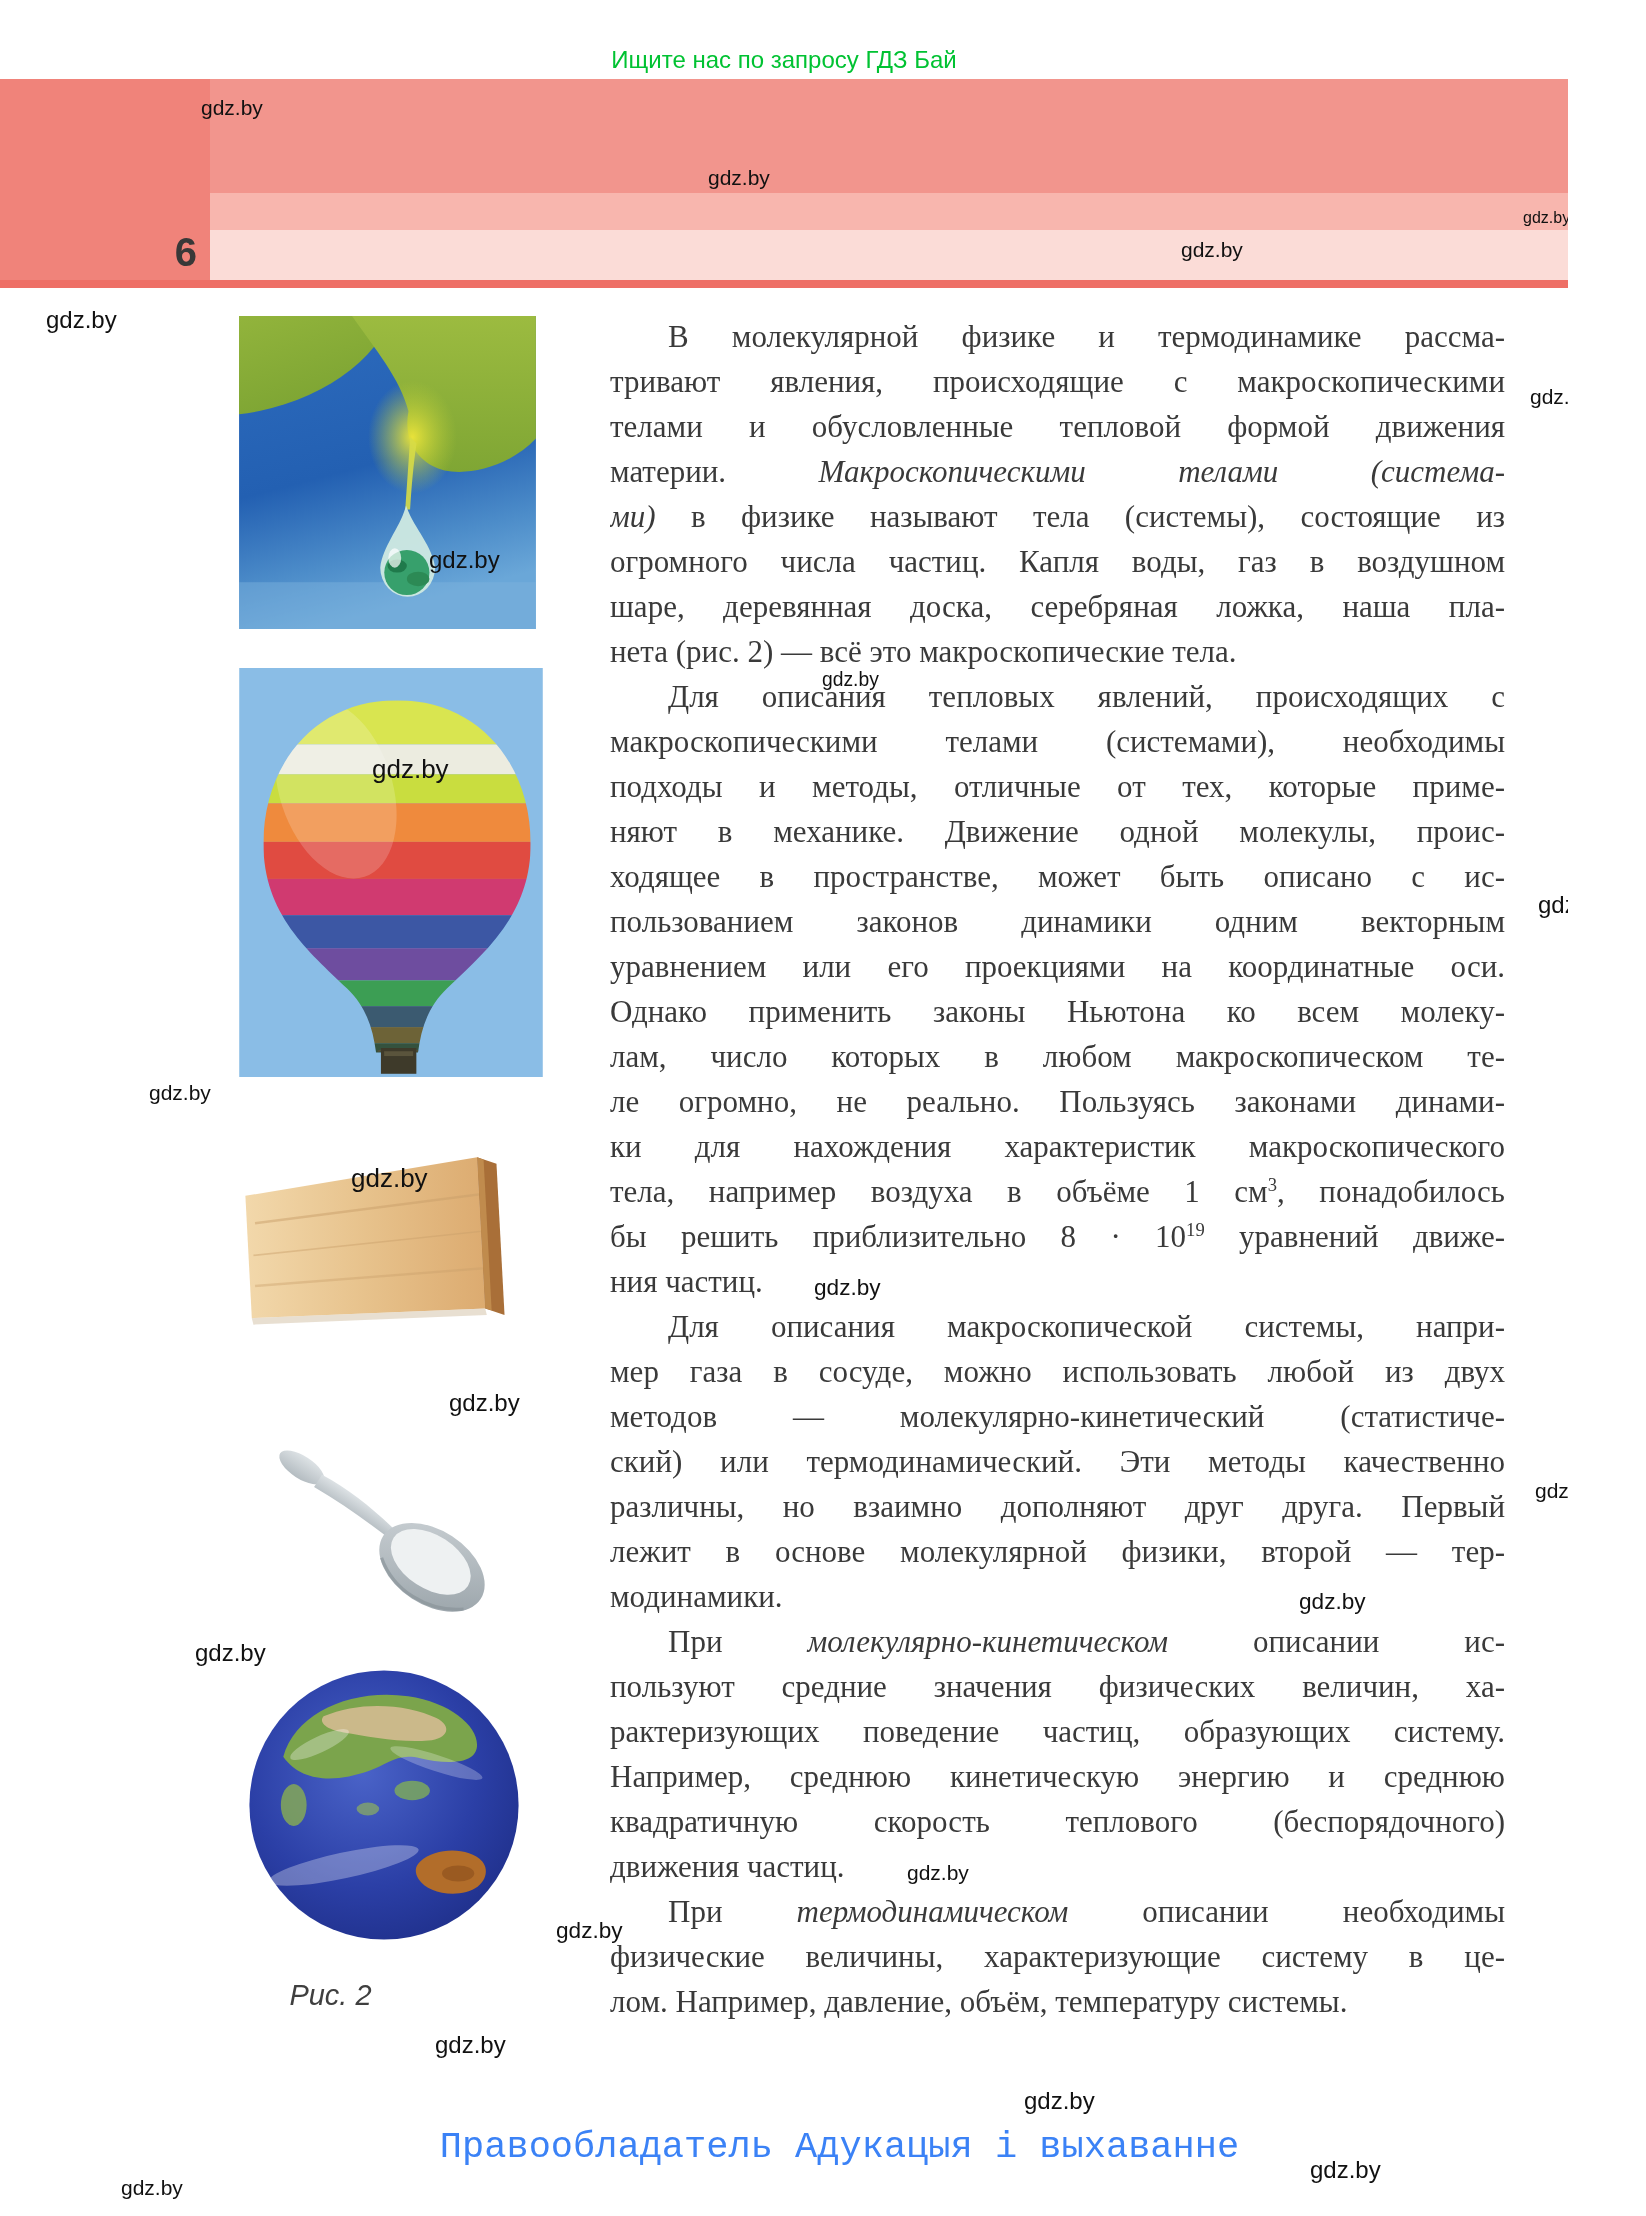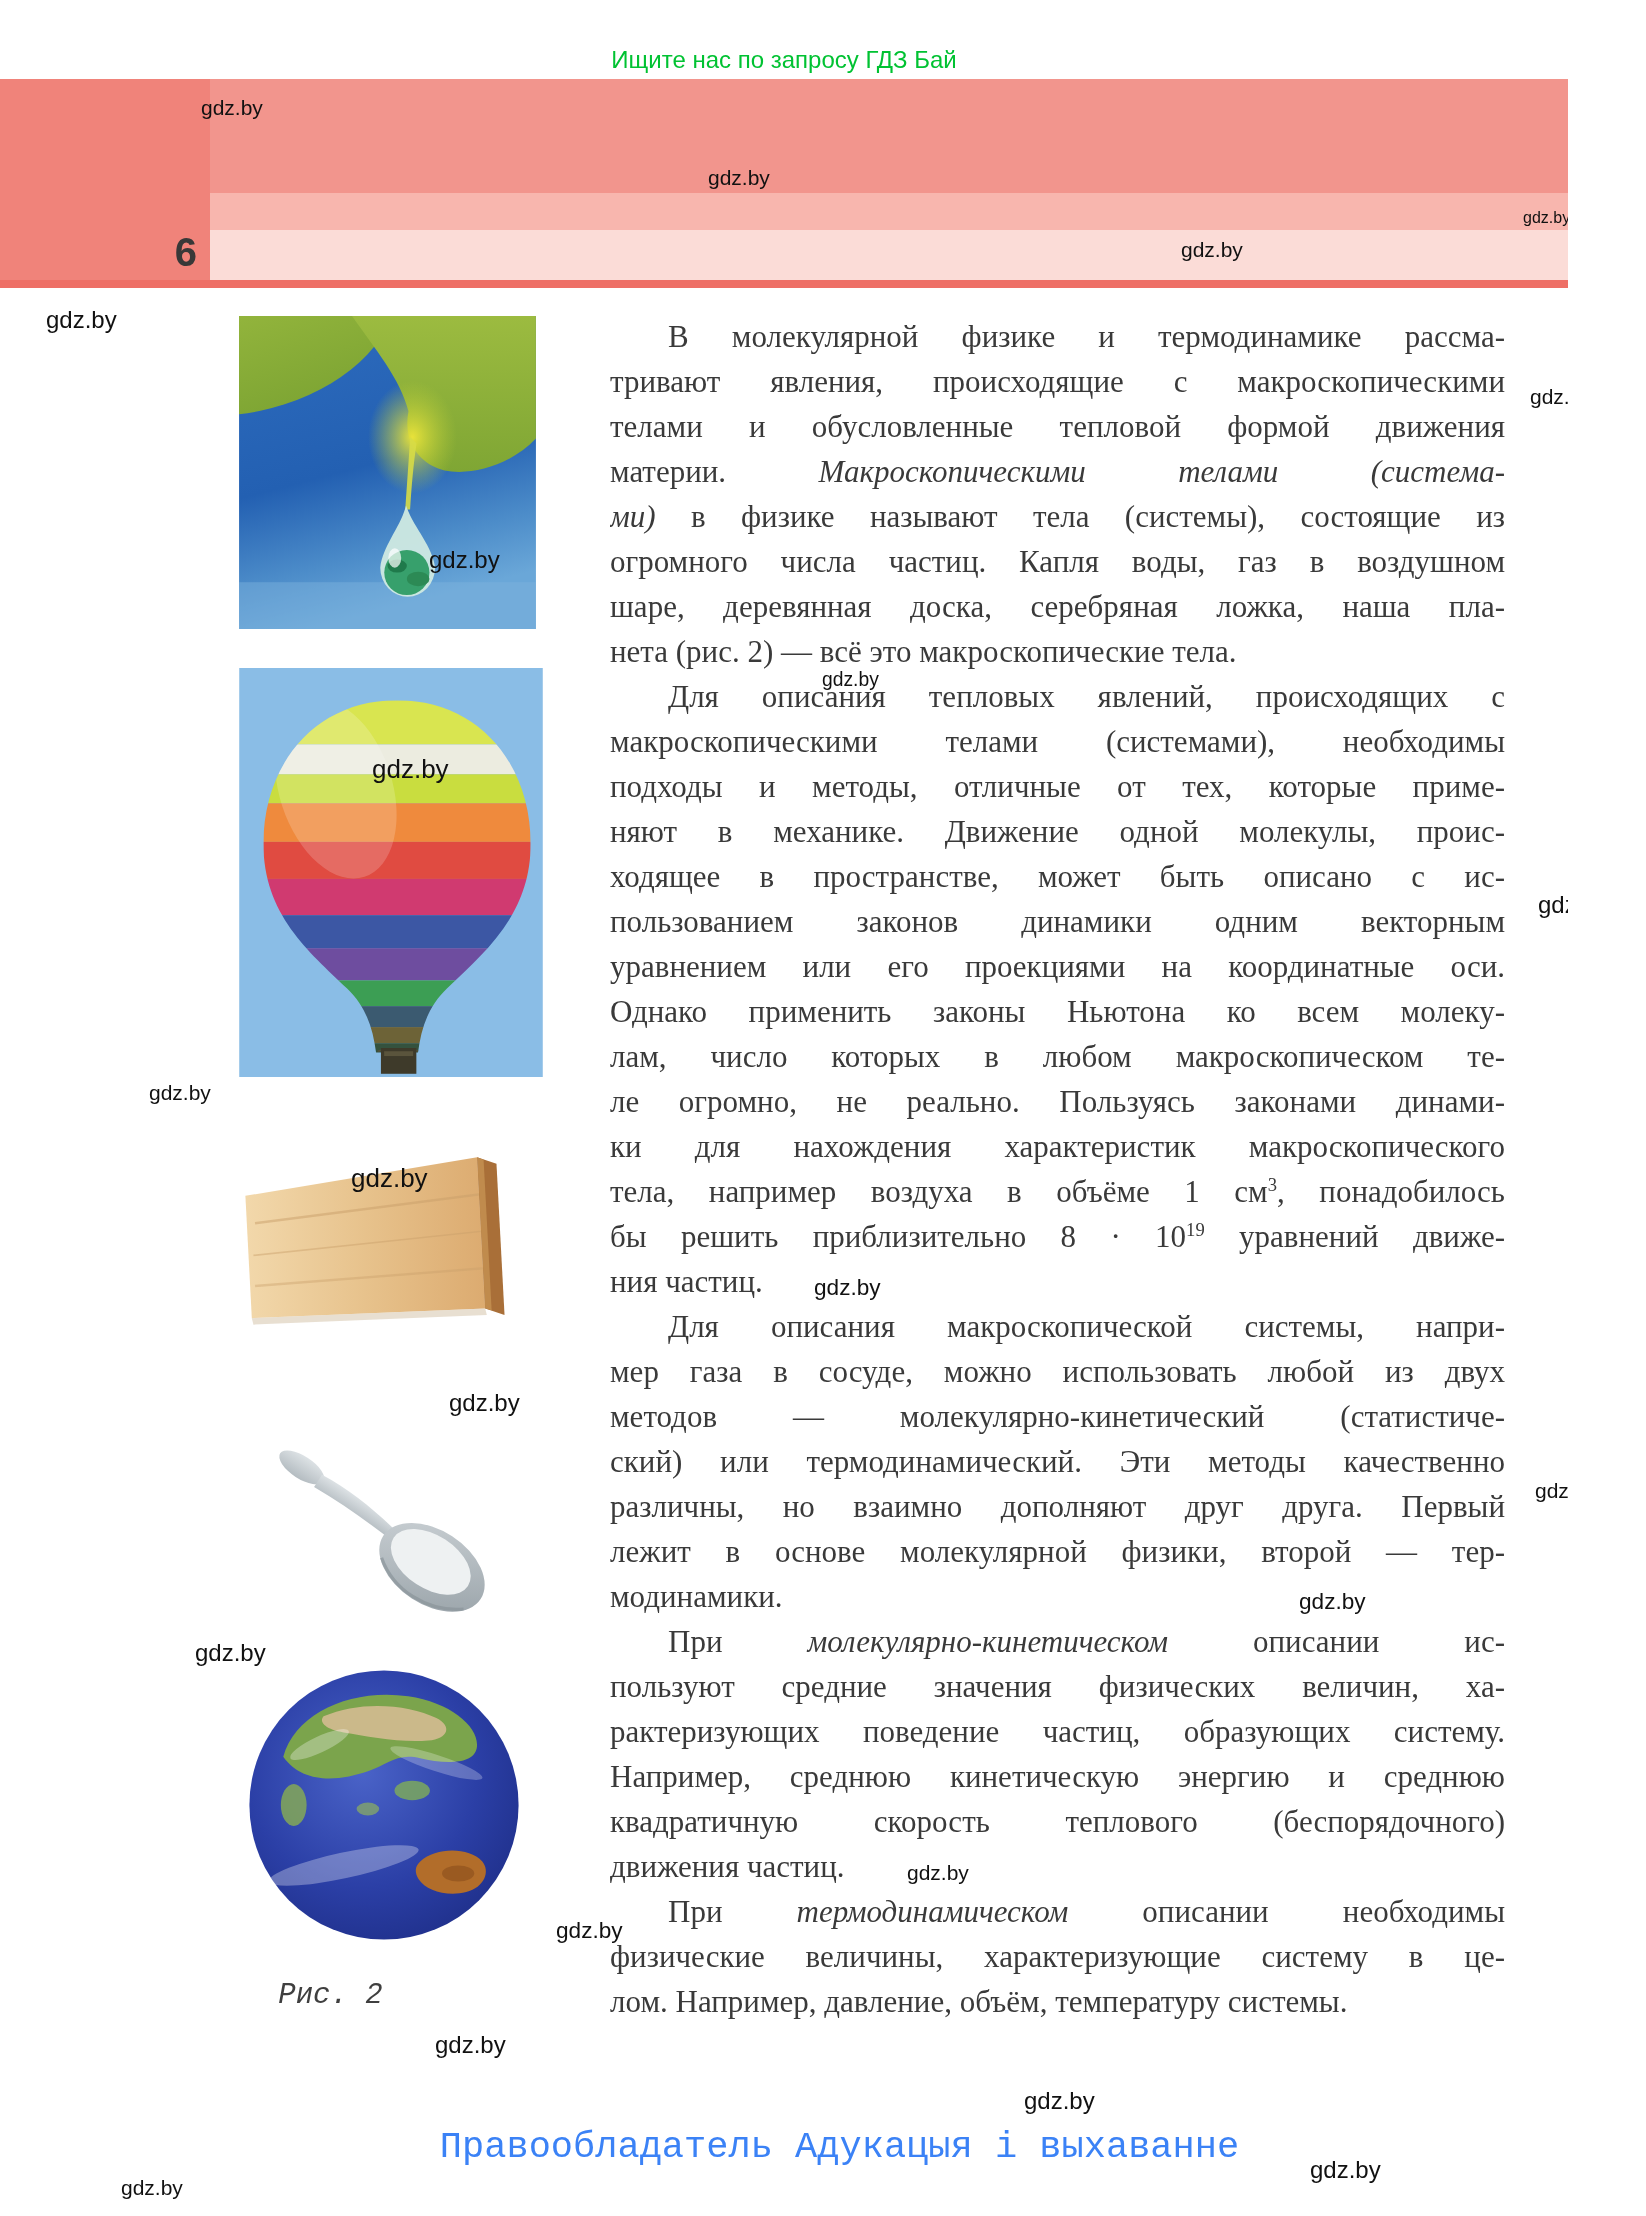--- a/index.html
+++ b/index.html
@@ -23,21 +23,21 @@
 
   
   .fig{position:absolute;margin:0;padding:0;}
   .fig svg{display:block;}
   .fig-droplet{left:239px;top:276px;}
   .fig-balloon{left:239px;top:628px;}
   .fig-board{left:213px;top:1077px;}
   .fig-spoon{left:241px;top:1378px;}
   .fig-earth{left:247px;top:1628px;}
   .caption{position:absolute;left:266px;top:1939px;width:129px;text-align:center;
-           font-family:Liberation Mono, monospace;font-style:italic;font-size:29px;color:#3f3f3f;}
+           font-family:Liberation Sans, sans-serif;font-style:italic;font-size:29px;color:#3f3f3f;}
 
   
   .text-column{position:absolute;left:610px;top:274px;width:895px;color:#3a3a3a;}
   .para{margin:0;}
   .tline{font-size:31px;line-height:45px;height:45px;overflow:hidden;
          text-align:justify;text-align-last:justify;hyphens:none;}
   .tline.first{text-indent:58px;}
   .tline.nofill{text-align-last:left;}
   .it{font-style:italic;}
   sup{font-size:60%;vertical-align:super;line-height:0;}

